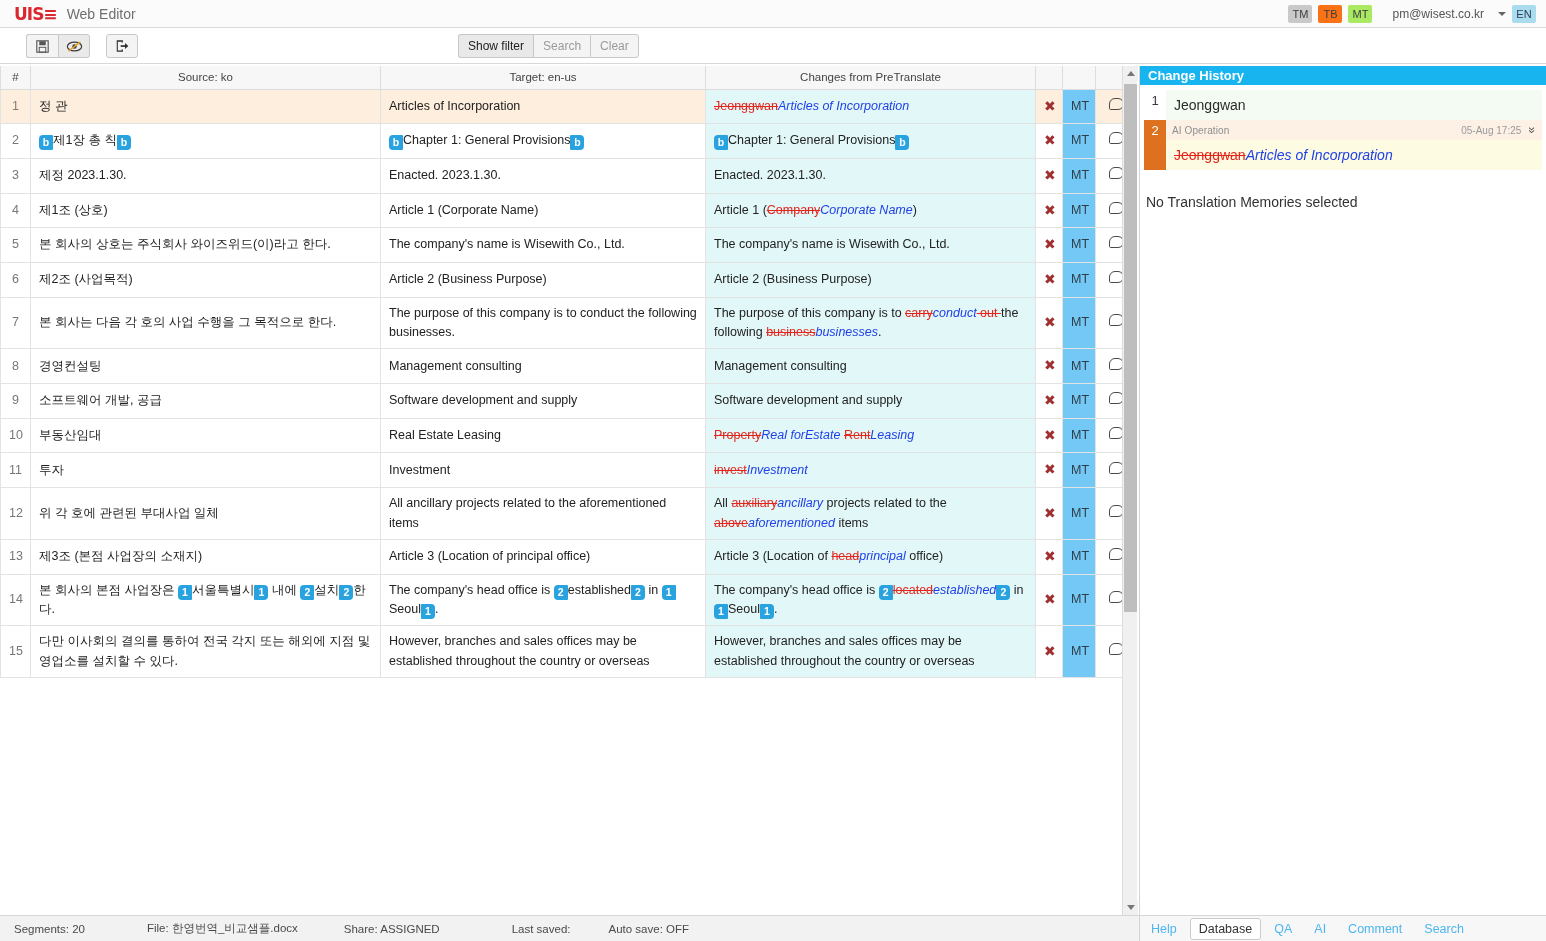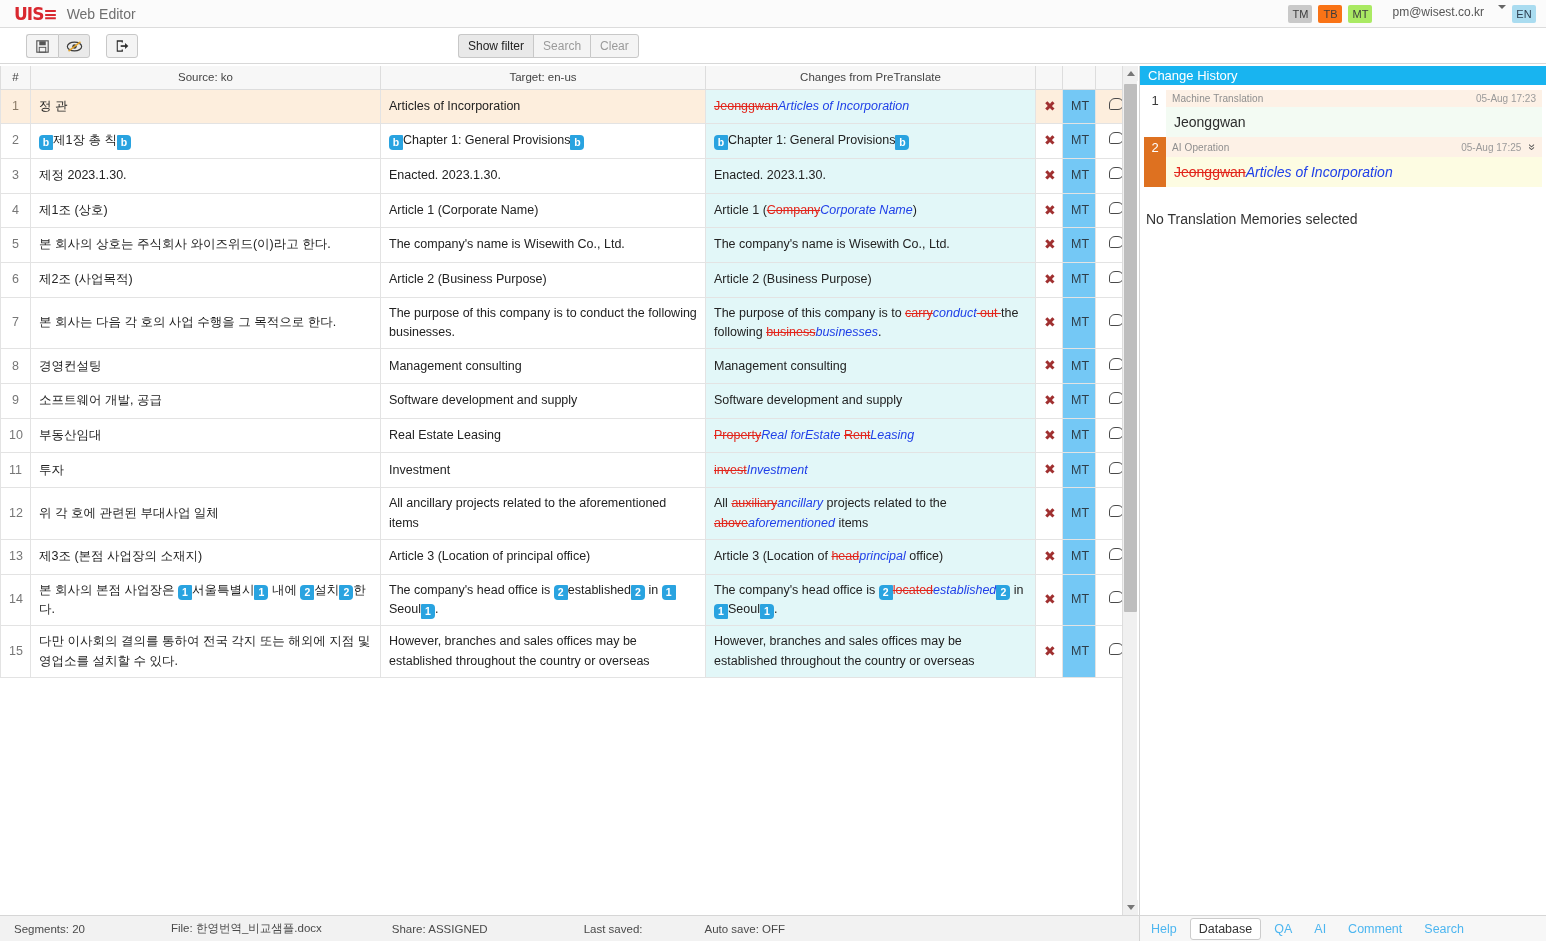--- a/index.html
+++ b/index.html
@@ -23,21 +23,21 @@
   #logo {
     margin-left: 14px;
     font-size: 17px; font-weight: bold; letter-spacing: -1px;
     color: #d9282f; font-family: "DejaVu Sans", sans-serif;
   }
   #apptitle {
     margin-left: 10px; font-size: 14px; color: #6f6f6f;
   }
   #topright {
     margin-left: auto; margin-right: 10px;
-    display: flex; gap: 6px;
+    display: flex; align-items: center; gap: 6px;
   }
   .tagbadge {
     display: inline-block; width: 24px; height: 18px; line-height: 18px;
     text-align: center; font-size: 11px; border-radius: 2px;
     color: #3c3c3c;
   }
   #useremail { font-size: 12px; color: #555; margin: 0 8px 0 14px; }
   .caret-down {
     display: inline-block; width: 0; height: 0;
     border-left: 4px solid transparent; border-right: 4px solid transparent;
@@ -159,21 +159,21 @@
     background: #bebebe; border-radius: 1px;
   }
 
   
   #rightpanel {
     position: absolute; left: 1139px; top: 66px; width: 407px; height: 849px;
     background: #ffffff; border-left: 1px solid #d4d4d4;
   }
   .panel-header {
     height: 19px; line-height: 19px; background: #18b4f0;
-    color: #fff; font-weight: normal; font-size: 13px; padding-left: 8px;
+    color: #fff; font-weight: bold; font-size: 13px; padding-left: 8px;
   }
   #ch-list { padding: 5px 4px 0 4px; }
   .ch-entry { display: flex; margin-bottom: 0; }
   .ch-index {
     width: 22px; flex: 0 0 22px; text-align: center;
     font-size: 13px; color: #3a3a3a; padding-top: 3px;
   }
   .ch-index.active { background: #de7120; color: #fff; }
   .ch-body { flex: 1; }
   .ch-meta {
@@ -191,21 +191,21 @@
 
   #tm-body {
     padding: 10px 6px; font-size: 14px; color: #333;
   }
 
   
   #statusbar {
     position: absolute; left: 0; top: 915px; width: 1139px; height: 26px;
     background: #f2f2f2; border-top: 1px solid #d6d6d6;
     font-size: 11.5px; color: #4a4a4a;
-    display: flex; align-items: center; gap: 24px;
+    display: flex; align-items: center;
   }
   #statusbar .sitem { white-space: nowrap; }
   #footerright {
     position: absolute; left: 1139px; top: 915px; width: 407px; height: 26px;
     background: #f7f7f7; border-top: 1px solid #d6d6d6; border-left: 1px solid #d4d4d4;
     display: flex; align-items: center; padding-left: 2px; gap: 4px;
   }
   .flink {
     color: #4db6f0; font-size: 12.5px; padding: 3px 8px; cursor: pointer;
     border: 1px solid transparent; border-radius: 3px;
@@ -434,24 +434,20 @@
       <span class="tri-dn"></span>
     </div>
 </div>
 
 <div id="rightpanel">
   <div class="panel-header">Change History</div>
   <div id="ch-list">
       <div class="ch-entry">
         <div class="ch-index">1</div>
         <div class="ch-body">
-          <div class="ch-meta">
-            <span class="who">Machine Translation</span>
-            <span><span class="when">05-Aug 17:23</span></span>
-          </div>
           <div class="ch-text v1"><span>Jeonggwan</span></div>
         </div>
       </div>
       <div class="ch-entry">
         <div class="ch-index active">2</div>
         <div class="ch-body">
           <div class="ch-meta">
             <span class="who">AI Operation</span>
             <span><span class="when">05-Aug 17:25</span><span class="chev" style="display: inline-block; transform: rotate(90deg);">»</span></span>
           </div>

